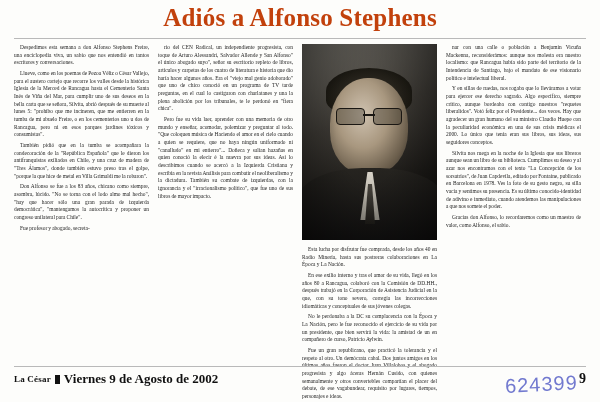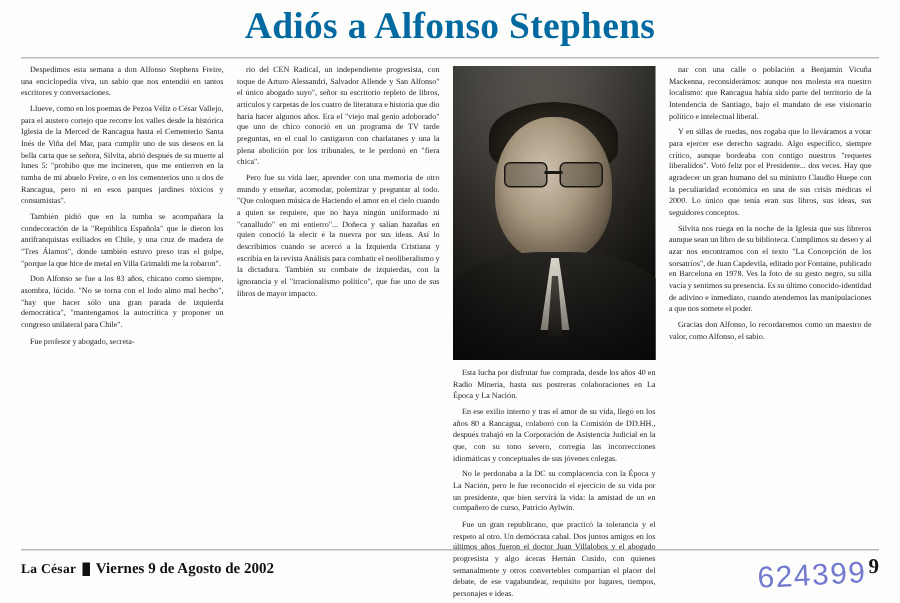--- a/index.html
+++ b/index.html
@@ -24,21 +24,21 @@
   .headline {
     position: absolute;
     left: 0;
     top: 4px;
     width: 600px;
     text-align: center;
     font-family: "Liberation Serif", serif;
     font-size: 25px;
     font-weight: bold;
     letter-spacing: 0.2px;
-    color: #0369a1;
+    color: #c2410c;
   }
   .rule-top {
     position: absolute;
     left: 14px;
     top: 38px;
     width: 572px;
     height: 1px;
     background: #b9b9b9;
   }
   .columns {
@@ -193,21 +193,21 @@
   .footer-sep {
     display: inline-block;
     width: 5px;
     height: 9px;
     background: #111;
     margin: 0 4px;
     vertical-align: -1px;
   }
   .footer-date {
     font-family: "Liberation Serif", serif;
-    font-size: 10px;
+    font-size: 13px;
     font-weight: bold;
     color: #111;
   }
   .footer-page {
     margin-left: auto;
     font-family: "Liberation Serif", serif;
     font-size: 14px;
     font-weight: bold;
     color: #111;
   }

